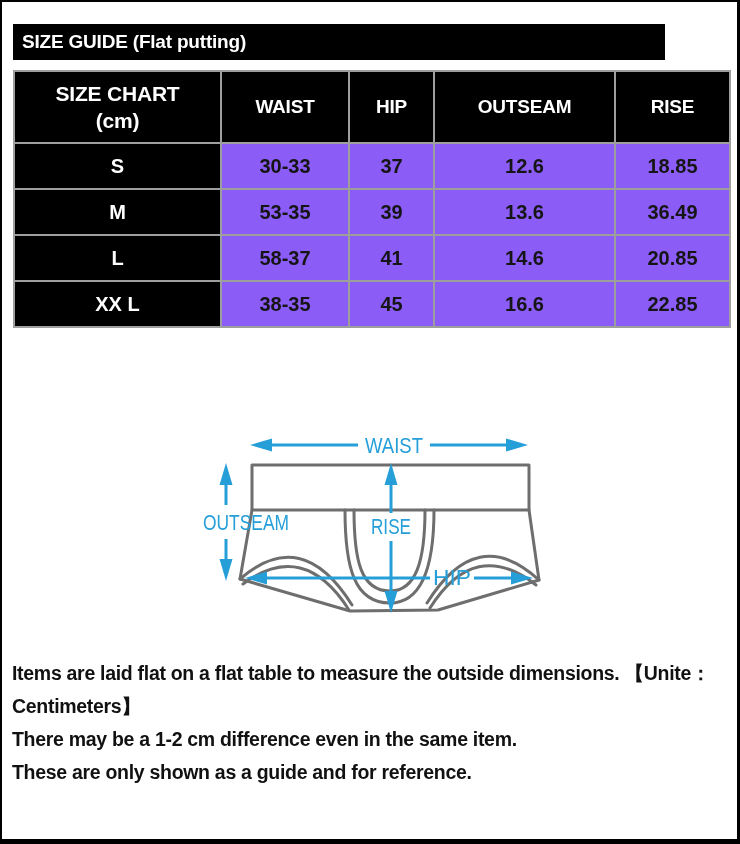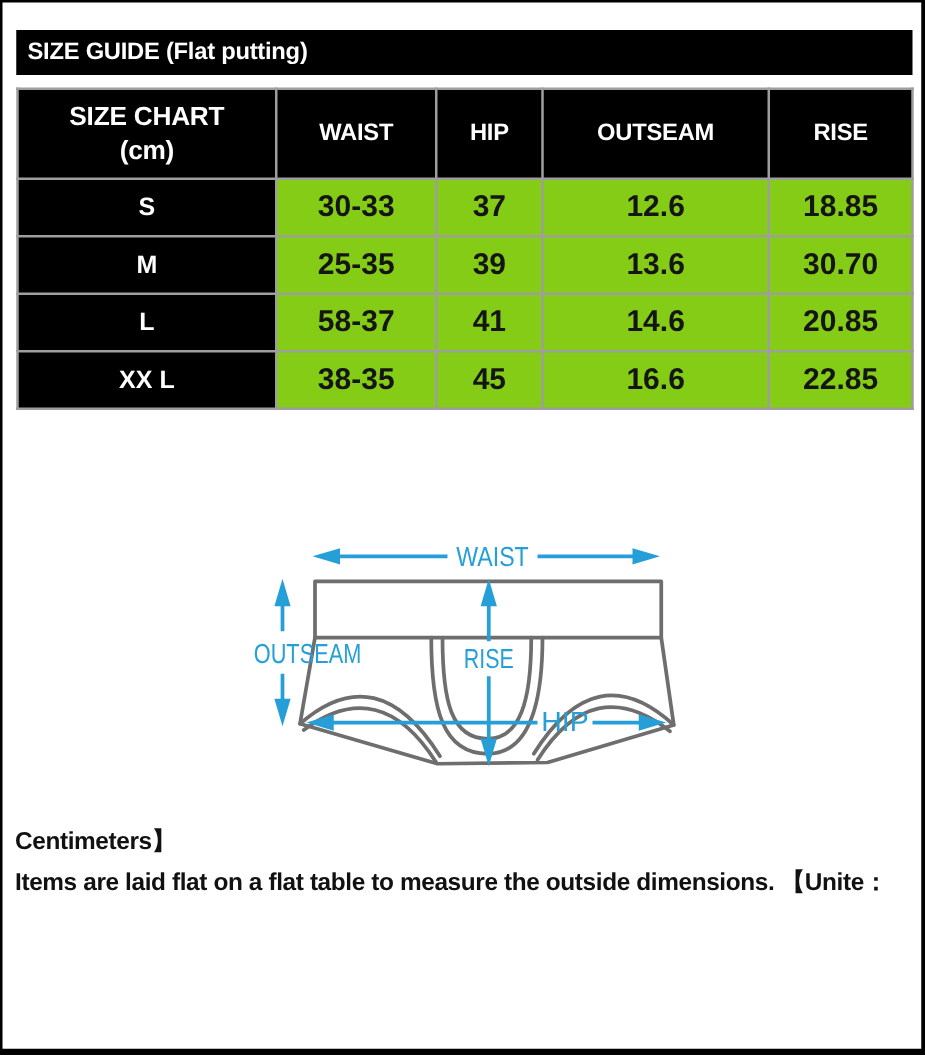--- a/index.html
+++ b/index.html
@@ -9,21 +9,21 @@
     box-sizing:border-box;
     background:#fff;
     border-style:solid;border-color:var(--black,#000);
     border-width:2px 3px 5px 2px;
     overflow:hidden;
     font-family:"Liberation Sans","DejaVu Sans",sans-serif;
     color:#111;
   }
   
   .title-bar{
-    position:absolute;left:11px;top:22px;width:717px;height:36px;
+    position:absolute;left:11px;top:22px;width:652px;height:36px;
     background:var(--black,#000);
     display:flex;align-items:center;
     padding-left:9px;box-sizing:border-box;
   }
   .title-bar span{color:#fff;font-size:19px;font-weight:bold;letter-spacing:-0.2px;}
   
   table.size-table{
     position:absolute;left:11px;top:68px;
     border-collapse:collapse;table-layout:fixed;
     width:716px;
@@ -31,21 +31,21 @@
   table.size-table th,table.size-table td{
     border:2px solid var(--grid,#9e9e9e);
     text-align:center;vertical-align:middle;
     padding:0;
   }
   table.size-table thead tr{height:72px;}
   table.size-table tbody tr{height:46px;}
   .dark{background:var(--black,#000);color:#fff;}
   th.head-cell{font-size:19px;font-weight:bold;letter-spacing:-0.2px;}
   th.size-cell{font-size:20px;font-weight:bold;}
-  td.val-cell{background:#84cc16;color:#151515;font-size:24px;font-weight:bold;}
+  td.val-cell{background:#8b5cf6;color:#151515;font-size:20px;font-weight:bold;}
   .head-two-line{line-height:27px;font-size:21px;}
   
   svg.diagram{position:absolute;left:0;top:415px;}
   svg .outline{stroke:var(--outline,#6e6e6e);}
   svg .arrowline{stroke:var(--accent,#269fd9);}
   svg .arrowhead{fill:var(--accent,#269fd9);}
   svg text{fill:var(--accent,#269fd9);font-family:"Liberation Sans","DejaVu Sans",sans-serif;font-size:22px;}
   
   .notes{position:absolute;left:10px;top:655px;width:726px;}
   .notes p{
@@ -86,24 +86,24 @@
     <tbody>
       <tr>
         <th class="dark size-cell">S</th>
         <td class="val-cell">30-33</td>
         <td class="val-cell">37</td>
         <td class="val-cell">12.6</td>
         <td class="val-cell">18.85</td>
       </tr>
       <tr>
         <th class="dark size-cell">M</th>
-        <td class="val-cell">25-35</td>
+        <td class="val-cell">53-35</td>
         <td class="val-cell">39</td>
         <td class="val-cell">13.6</td>
-        <td class="val-cell">30.70</td>
+        <td class="val-cell">36.49</td>
       </tr>
       <tr>
         <th class="dark size-cell">L</th>
         <td class="val-cell">58-37</td>
         <td class="val-cell">41</td>
         <td class="val-cell">14.6</td>
         <td class="val-cell">20.85</td>
       </tr>
       <tr>
         <th class="dark size-cell">XX L</th>
@@ -147,17 +147,19 @@
 
     <g text-anchor="middle">
       <text x="392" y="36" textLength="58" lengthAdjust="spacingAndGlyphs">WAIST</text>
       <text x="244" y="113" textLength="86" lengthAdjust="spacingAndGlyphs">OUTSEAM</text>
       <text x="389" y="117" textLength="40" lengthAdjust="spacingAndGlyphs">RISE</text>
       <text x="450" y="168" textLength="38" lengthAdjust="spacingAndGlyphs">HIP</text>
     </g>
   </svg>
 
   <div class="notes">
+    <p>Items are laid flat on a flat table to measure the outside dimensions.  【Unite：</p>
     <p>Centimeters】</p>
-    <p>Items are laid flat on a flat table to measure the outside dimensions.  【Unite：</p>
+    <p>There may be a 1-2 cm difference even in the same item.</p>
+    <p>These are only shown as a guide and for reference.</p>
   </div>
 
 </div>
 
 </body></html>

